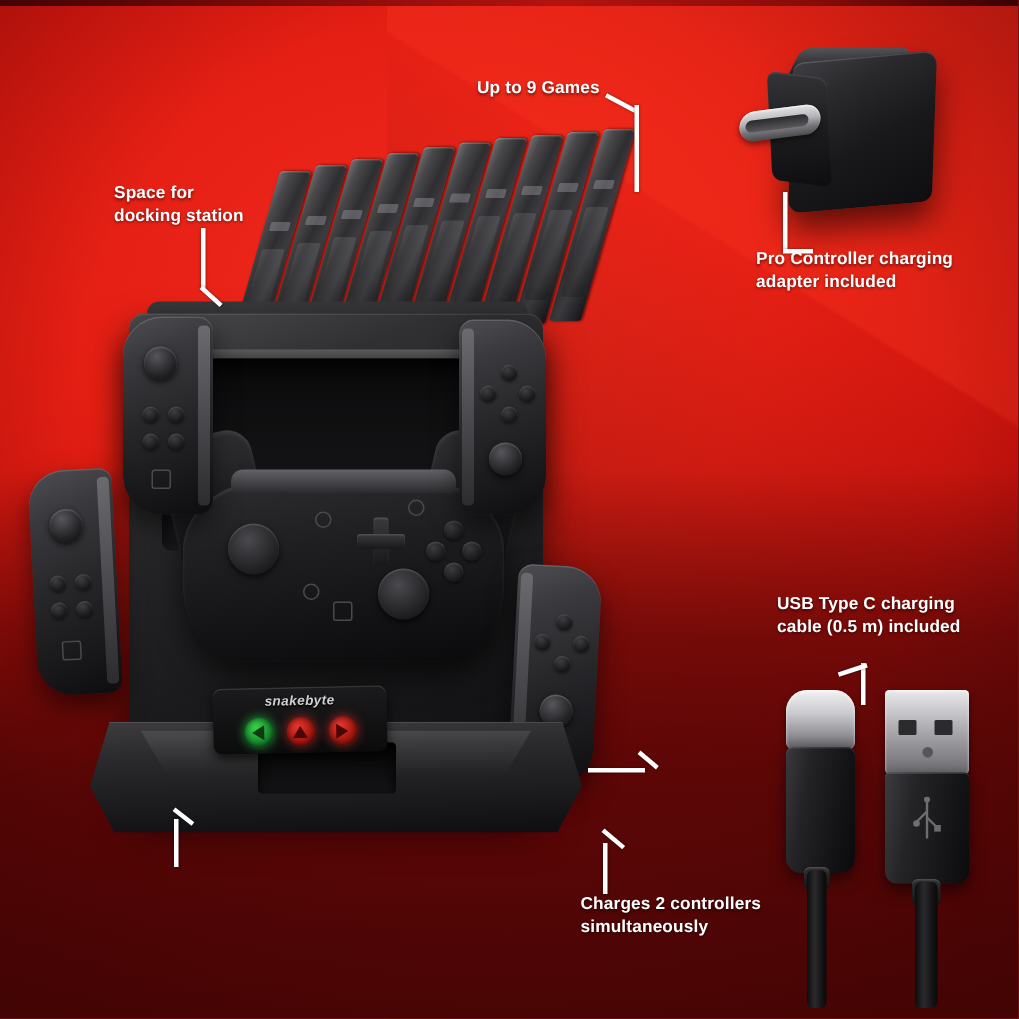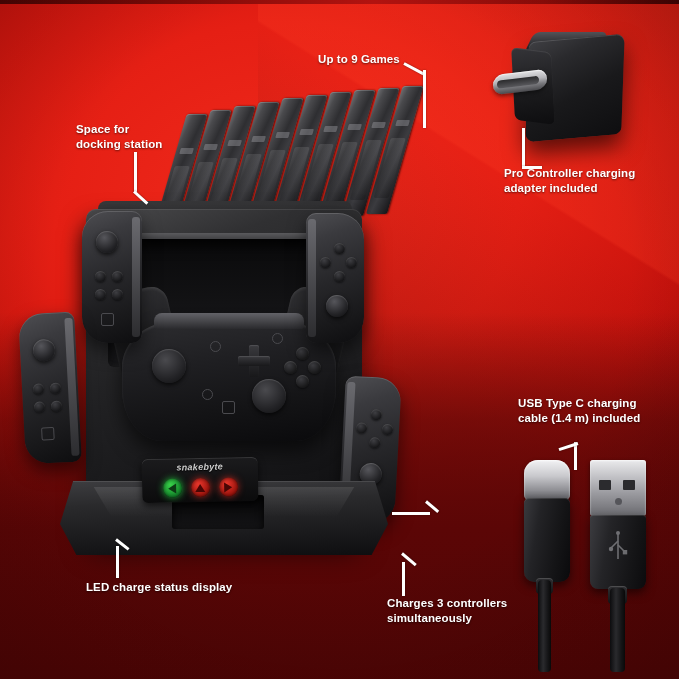--- a/index.html
+++ b/index.html
@@ -494,21 +494,20 @@
 
   <div class="label" style="left:318px;top:52px;">Up to 9 Games</div>
 
   <div class="label" style="left:504px;top:166px;">Pro Controller charging
 adapter included</div>
 
   <div class="label" style="left:76px;top:122px;">Space for
 docking station</div>
 
   <div class="label" style="left:518px;top:396px;">USB Type C charging
-cable (1.4 m) included</div>
-
-
-  <div class="label" style="left:86px;top:580px;">LED charge status display</div>
-
-  <div class="label" style="left:387px;top:596px;">Charges 3 controllers
+cable (0.5 m) included</div>
+
+
+
+  <div class="label" style="left:387px;top:596px;">Charges 2 controllers
 simultaneously</div>
 
 </div>
 
 </body></html>

